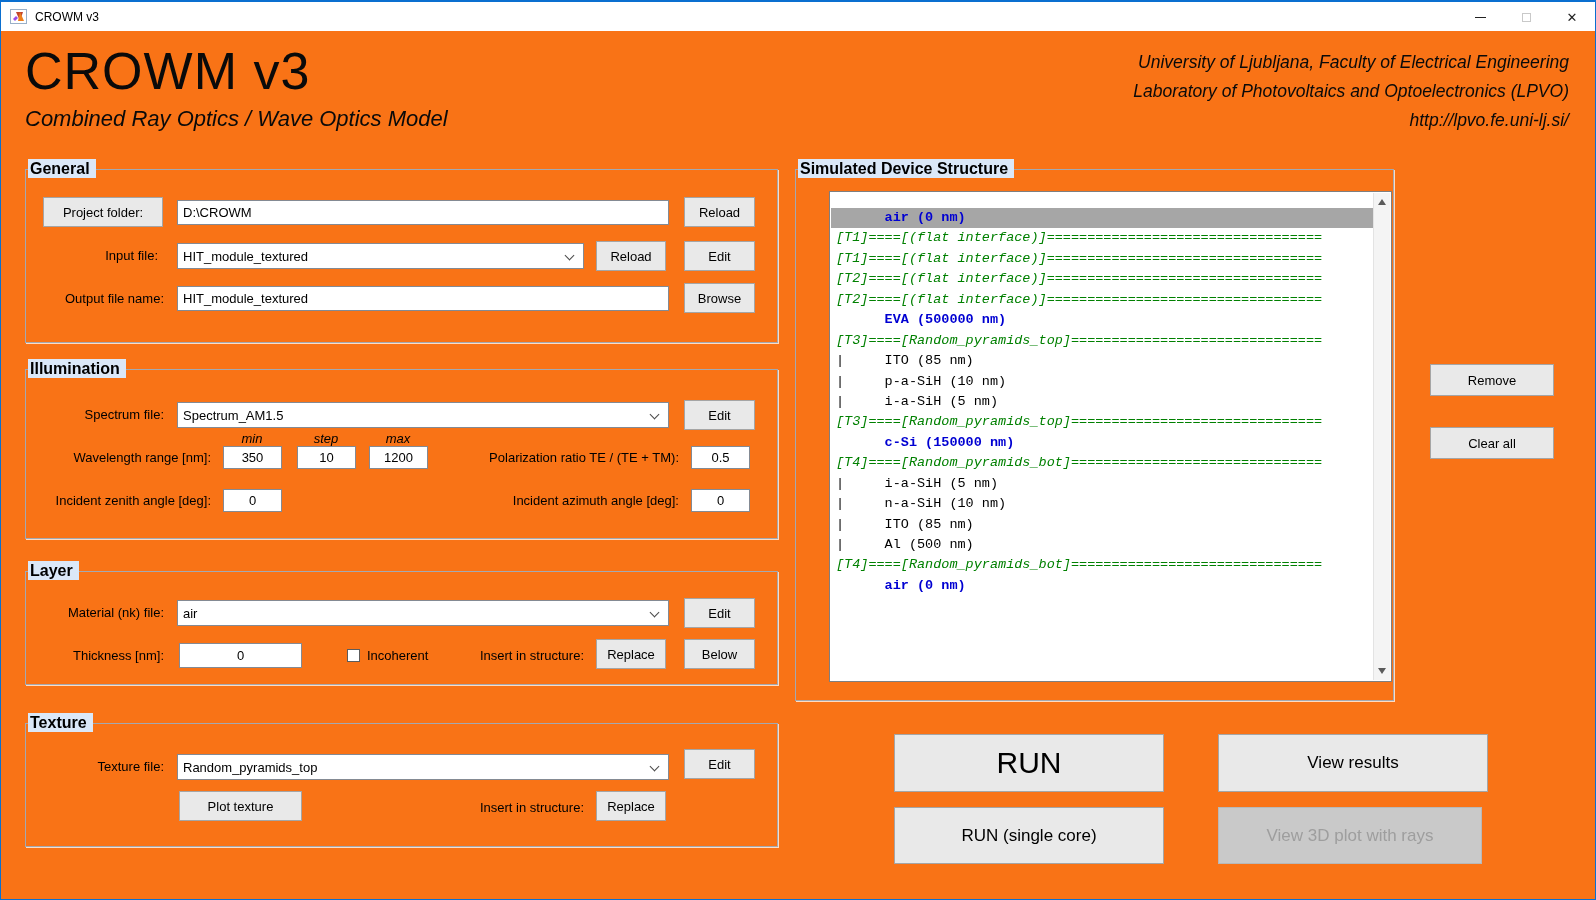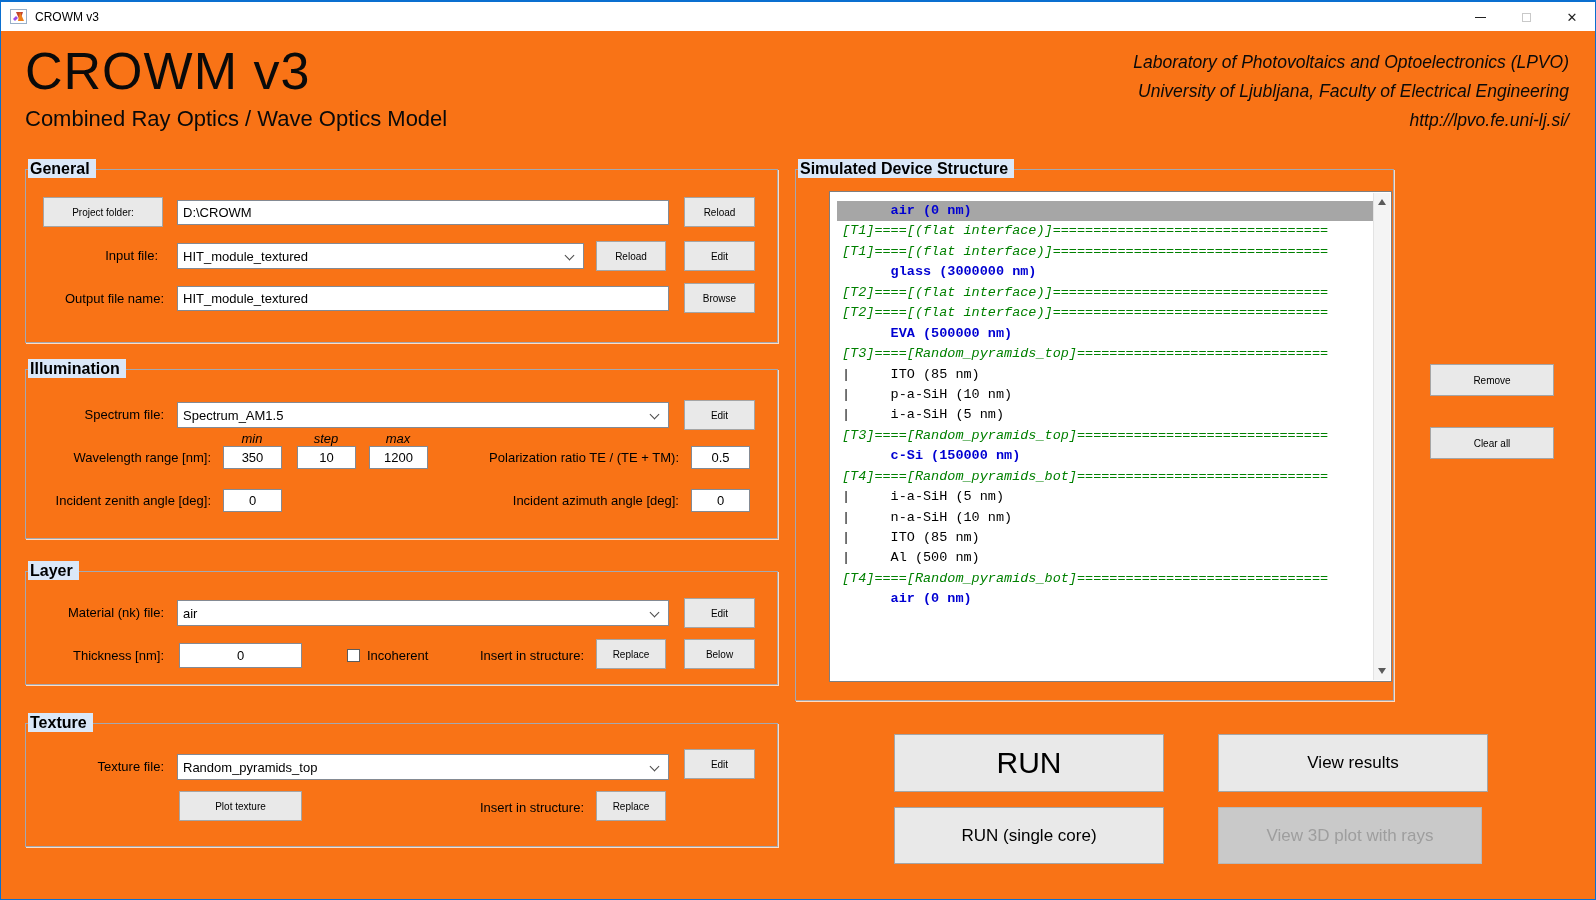--- a/index.html
+++ b/index.html
@@ -19,38 +19,38 @@
   .titlebar .appicon { margin-left:9px; width:17px; height:15px; display:inline-block; }
   .titlebar .apptitle { margin-left:8px; font-size:12px; color:#000; }
   .win-controls { position:absolute; right:0; top:0; height:30px; display:flex; }
   .win-btn { width:46px; height:30px; display:flex; align-items:center; justify-content:center; }
   .glyph-min { width:11px; height:1px; background:#222; display:block; }
   .glyph-max { width:9px; height:9px; border:1px solid #c9c9c9; display:block; }
   .glyph-close { font-size:13px; color:#222; line-height:1; }
 
   
   .h-title { position:absolute; left:24px; top:40px; font-size:52px; color:#0a0a0a; letter-spacing:1px; }
-  .h-sub { position:absolute; left:24px; top:105px; font-size:22px; color:#0a0a0a; }
+  .h-sub { position:absolute; left:24px; top:105px; font-size:22px; font-style:italic; color:#0a0a0a; }
   .h-org { position:absolute; right:26px; top:47px; text-align:right; font-style:italic; font-size:17.5px; line-height:29px; color:#0a0a0a; }
 
   
   .panel { position:absolute; border:1px solid #a3a9b1; box-shadow:1px 1px 0 rgba(255,255,255,.75); }
   .panel-title {
     position:absolute; top:-11px; left:2px; background:#dbe8f8;
     padding:0 6px 0 2px; font-weight:bold; font-size:16px; color:#000; line-height:19px;
   }
 
   .lbl { position:absolute; font-size:13px; color:#000; line-height:16px; }
   .lbl.r { text-align:right; }
   .lbl.i { font-style:italic; }
 
   .btn {
     position:absolute; background:#e9e9e9; border:1px solid #a5a5a5;
     display:flex; align-items:center; justify-content:center;
-    font-size:10px; color:#000; cursor:default;
+    font-size:13px; color:#000; cursor:default;
   }
   .btn.big { font-size:17px; }
   .btn.run { font-size:30px; }
   .btn.disabled { background:#c9c9c9; color:#9e9e9e; border-color:#b8b8b8; }
 
   .tinput {
     position:absolute; background:#fff; border:1px solid #848a93;
     font-size:13px; font-family:"Liberation Sans",sans-serif; color:#000; padding:0 5px; outline:none;
   }
   .tinput.center { text-align:center; padding:0; }
@@ -65,21 +65,21 @@
     transform:rotate(45deg);
   }
   .checkbox {
     position:absolute; width:13px; height:13px; background:#fff; border:1px solid #5c5c5c;
   }
 
   
   .listbox {
     position:absolute; background:#fff; border:1px solid #7f7f7f; overflow:hidden;
   }
-  .rows { position:absolute; left:1px; top:9px; right:18px;padding-left:6px; }
+  .rows { position:absolute; left:1px; top:16px; right:18px; }
   .row {
     height:20.45px; line-height:20.45px; white-space:pre; padding-left:5px;
     font-family:"Liberation Mono","DejaVu Sans Mono",monospace; font-size:13.5px;
   }
   .row.material { color:#0000d2; font-weight:bold; }
   .row.separator { color:#008000; font-style:italic; }
   .row.layer { color:#000; }
   .row.selected { background:#a6a6a6; }
 
   .scrollbar {
@@ -114,22 +114,22 @@
         </div>
       <div class="win-btn">
           <span class="glyph-close">✕</span>
         </div>
     </div>
   </div>
 
   <div class="h-title">CROWM v3</div>
   <div class="h-sub">Combined Ray Optics / Wave Optics Model</div>
   <div class="h-org">
+    <div>University of Ljubljana, Faculty of Electrical Engineering</div>
     <div>Laboratory of Photovoltaics and Optoelectronics (LPVO)</div>
-    <div>University of Ljubljana, Faculty of Electrical Engineering</div>
     <div>http://lpvo.fe.uni-lj.si/</div>
   </div>
 
   <div class="panel" style="left:24px; top:168px; width:753px; height:174px;">
     <span class="panel-title">General</span>
   </div>
   <button class="btn" style="left:42px; top:196px; width:120px; height:30px;">Project folder:</button>
   <input class="tinput" style="left: 176px; top: 199px; width: 492px; height: 25px;" value="D:\CROWM">
   <button class="btn" style="left:683px; top:196px; width:71px; height:30px;">Reload</button>
 
@@ -205,21 +205,20 @@
   <button class="btn" style="left:595px; top:790px; width:70px; height:30px;">Replace</button>
 
   <div class="panel" style="left:794px; top:168px; width:599px; height:532px;">
     <span class="panel-title">Simulated Device Structure</span>
   </div>
   <div class="listbox" style="left:828px; top:190px; width:563px; height:491px;">
     <div class="rows">
         <div class="row material selected">      air (0 nm)</div>
         <div class="row separator">[T1]====[(flat interface)]==================================</div>
         <div class="row separator">[T1]====[(flat interface)]==================================</div>
-        <div class="row material">      glass (3000000 nm)</div>
         <div class="row separator">[T2]====[(flat interface)]==================================</div>
         <div class="row separator">[T2]====[(flat interface)]==================================</div>
         <div class="row material">      EVA (500000 nm)</div>
         <div class="row separator">[T3]====[Random_pyramids_top]===============================</div>
         <div class="row layer">|     ITO (85 nm)</div>
         <div class="row layer">|     p-a-SiH (10 nm)</div>
         <div class="row layer">|     i-a-SiH (5 nm)</div>
         <div class="row separator">[T3]====[Random_pyramids_top]===============================</div>
         <div class="row material">      c-Si (150000 nm)</div>
         <div class="row separator">[T4]====[Random_pyramids_bot]===============================</div>

